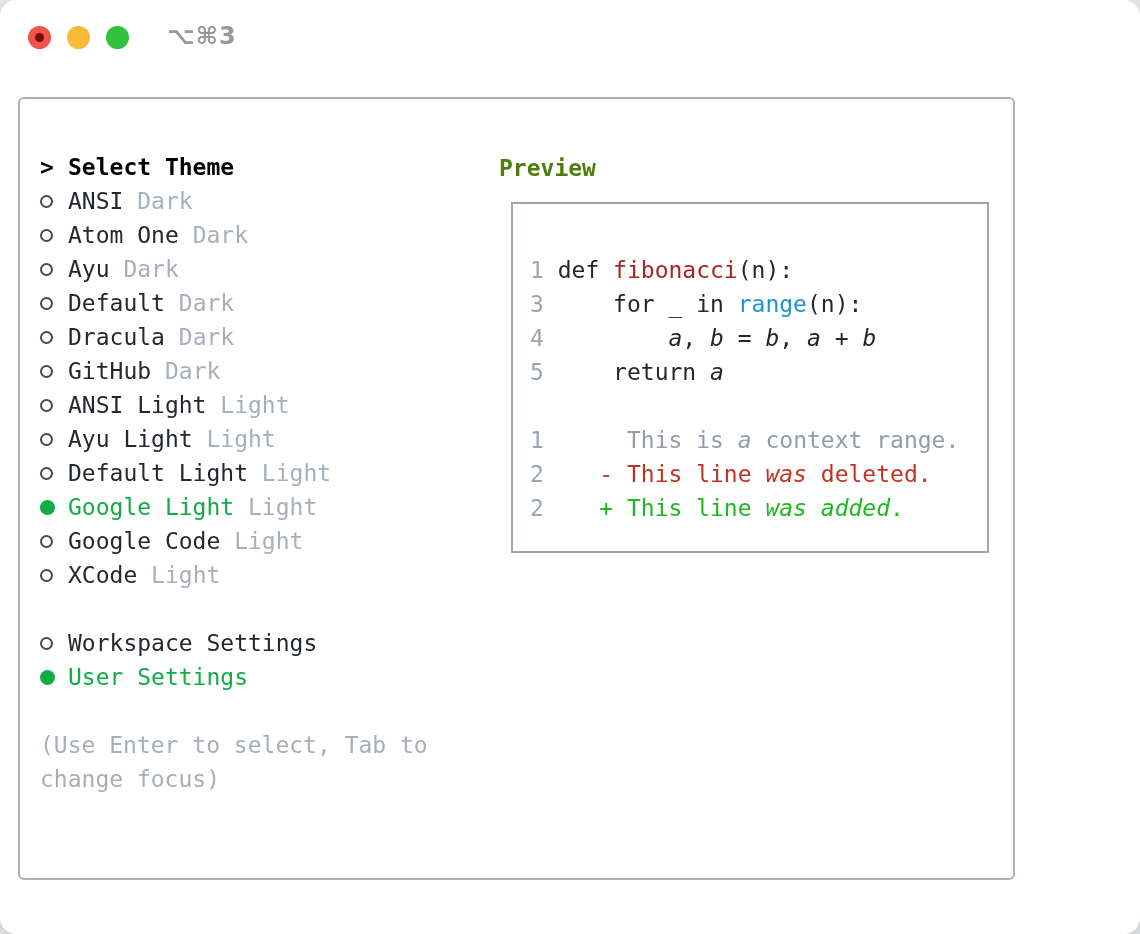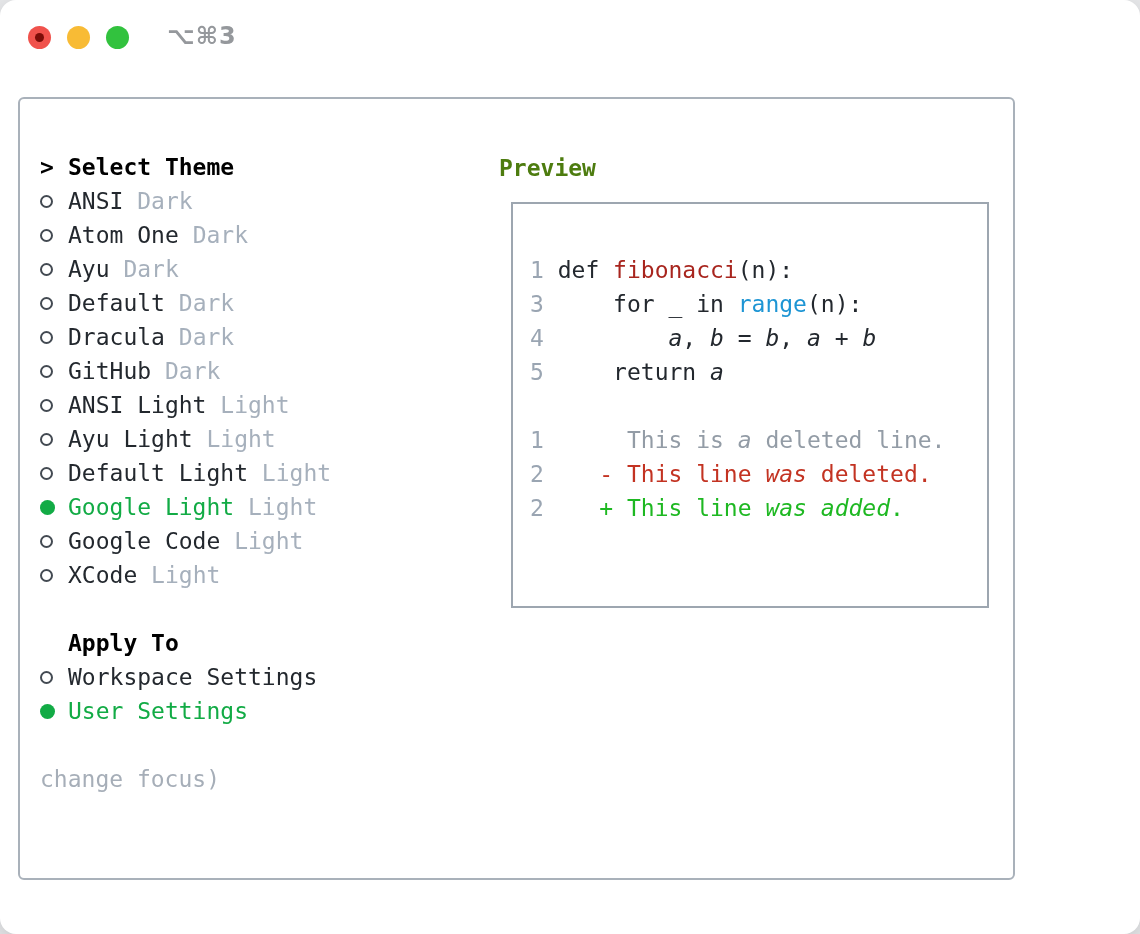--- a/index.html
+++ b/index.html
@@ -31,21 +31,21 @@
   .ring{width:13px;height:13px;border:2px solid #434a52;border-radius:50%;box-sizing:border-box;}
   .dot-sel{width:15px;height:15px;border-radius:50%;background:var(--green-sel);}
   .hdr{font-weight:bold;color:#000;text-align:right;}
   .item-name{color:var(--ink);}
   .item-name.selected{color:var(--green-sel);}
   .item-variant{color:var(--muted);}
   .help{color:var(--help);white-space:pre;}
   
   .preview-title{position:absolute;left:479px;top:52px;font-size:23px;line-height:34px;font-weight:bold;color:#4d7c0f;}
   .preview-box{
-    position:absolute;left:491px;top:103px;width:478px;height:406px;box-sizing:border-box;
+    position:absolute;left:491px;top:103px;width:478px;height:351px;box-sizing:border-box;
     border:2px solid #9da6b0;background:#fff;padding:49px 0 0 17px;overflow:hidden;
   }
   .pline{height:34px;line-height:34px;font-size:23px;white-space:pre;}
   .tk-ln{color:var(--lineno);}
   .tk-p{color:var(--ink);}
   .tk-fn{color:var(--func-red);}
   .tk-v{color:var(--ink);font-style:italic;}
   .tk-n{color:var(--num-teal);}
   .tk-bi{color:var(--builtin-blue);}
   .tk-ctx{color:var(--ctx-gray);}
@@ -87,44 +87,42 @@
             <div class="row"><span class="cell-marker"><span class="ring"></span></span><span class="item-name">ANSI Light</span><span class="item-variant"> Light</span></div>
             <div class="row"><span class="cell-marker"><span class="ring"></span></span><span class="item-name">Ayu Light</span><span class="item-variant"> Light</span></div>
             <div class="row"><span class="cell-marker"><span class="ring"></span></span><span class="item-name">Default Light</span><span class="item-variant"> Light</span></div>
             <div class="row"><span class="cell-marker"><span class="dot-sel"></span></span><span class="item-name selected">Google Light</span><span class="item-variant"> Light</span></div>
             <div class="row"><span class="cell-marker"><span class="ring"></span></span><span class="item-name">Google Code</span><span class="item-variant"> Light</span></div>
             <div class="row"><span class="cell-marker"><span class="ring"></span></span><span class="item-name">XCode</span><span class="item-variant"> Light</span></div>
           </div>
 
         <div class="row"></div>
 
-        <div class="row">
-          <span class="cell-marker"></span><span class="hdr">Apply To</span>
-        </div>
 
         <div id="apply-list">
             <div class="row"><span class="cell-marker"><span class="ring"></span></span><span class="item-name">Workspace Settings</span></div>
             <div class="row"><span class="cell-marker"><span class="dot-sel"></span></span><span class="item-name selected">User Settings</span></div>
           </div>
 
         <div class="row"></div>
 
+        <div class="row help">(Use Enter to select, Tab to</div>
         <div class="row help">change focus)</div>
       </div>
 
       <div class="preview-title">Preview</div>
 
       <div class="preview-box">
         <div id="preview-lines">
             <div class="pline"><span class="tk-ln">1 </span><span class="tk-p">def </span><span class="tk-fn">fibonacci</span><span class="tk-p">(n):</span></div>
             <div class="pline"><span class="tk-ln">3 </span><span class="tk-p">    for _ in </span><span class="tk-bi">range</span><span class="tk-p">(n):</span></div>
             <div class="pline"><span class="tk-ln">4 </span><span class="tk-p">        </span><span class="tk-v">a</span><span class="tk-p">, </span><span class="tk-v">b</span><span class="tk-p"> = </span><span class="tk-v">b</span><span class="tk-p">, </span><span class="tk-v">a</span><span class="tk-p"> + </span><span class="tk-v">b</span></div>
             <div class="pline"><span class="tk-ln">5 </span><span class="tk-p">    return </span><span class="tk-v">a</span></div>
             <div class="pline"></div>
-            <div class="pline"><span class="tk-ln">1</span><span class="tk-ctx">      This is </span><span class="tk-ctxi">a</span><span class="tk-ctx"> deleted line.</span></div>
+            <div class="pline"><span class="tk-ln">1</span><span class="tk-ctx">      This is </span><span class="tk-ctxi">a</span><span class="tk-ctx"> context range.</span></div>
             <div class="pline"><span class="tk-ln">2</span><span class="tk-p">    </span><span class="tk-del">- This line </span><span class="tk-deli">was</span><span class="tk-del"> deleted.</span></div>
             <div class="pline"><span class="tk-ln">2</span><span class="tk-p">    </span><span class="tk-add">+ This line </span><span class="tk-addi">was</span><span class="tk-add"> </span><span class="tk-addi">added</span><span class="tk-add">.</span></div>
           </div>
       </div>
 
     </div>
   </div>
 </div>
 
 </body></html>

